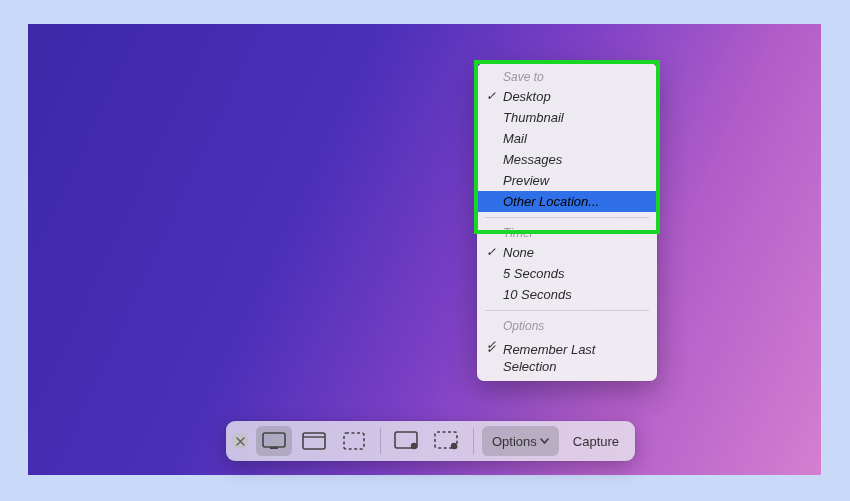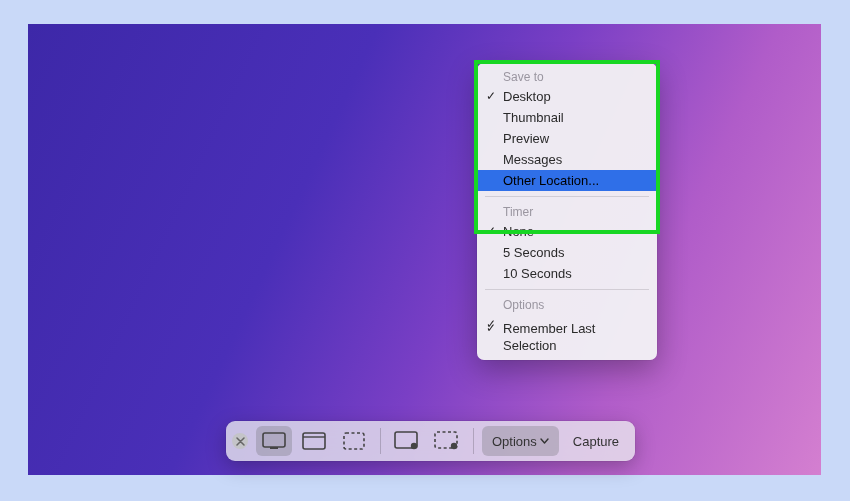--- a/index.html
+++ b/index.html
@@ -71,20 +71,21 @@
   .menu {
     position: absolute;
     left: 449px;
     top: 39px;
     width: 180px;
     background: rgba(242,240,244,0.97);
     border-radius: 7px;
     box-shadow: 0 10px 30px rgba(0,0,0,0.3), 0 0 0 0.5px rgba(0,0,0,0.1);
     padding: 4px 0;
     color: #2a2a2a;
+    font-style: italic;
   }
   .menu-section-title {
     color: #9a96a0;
     font-size: 12px;
     padding: 3px 14px 2px 26px;
   }
   .menu-item {
     position: relative;
     padding: 2px 14px 2px 26px;
     line-height: 17px;
@@ -176,22 +177,23 @@
     <div class="text-btn">
       <span>Capture</span>
     </div>
   </div>
 
   <div class="menu">
     <div class="menu-section-title">Save to</div>
     <div id="sec1">
         <div class="menu-item"><span class="check">✓</span><span>Desktop</span></div>
         <div class="menu-item"><span>Thumbnail</span></div>
+        <div class="menu-item"><span>Mail</span></div>
+        <div class="menu-item"><span>Messages</span></div>
         <div class="menu-item"><span>Preview</span></div>
-        <div class="menu-item"><span>Messages</span></div>
         <div class="menu-item highlight"><span>Other Location...</span></div>
       </div>
     <div class="menu-sep"></div>
     <div class="menu-section-title">Timer</div>
     <div id="sec2">
         <div class="menu-item"><span class="check">✓</span><span>None</span></div>
         <div class="menu-item"><span>5 Seconds</span></div>
         <div class="menu-item"><span>10 Seconds</span></div>
       </div>
     <div class="menu-sep"></div>

